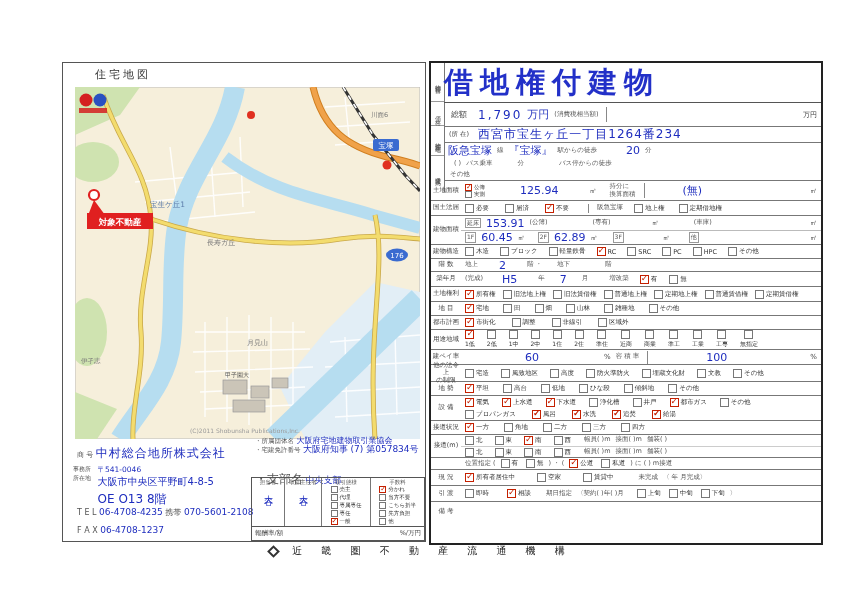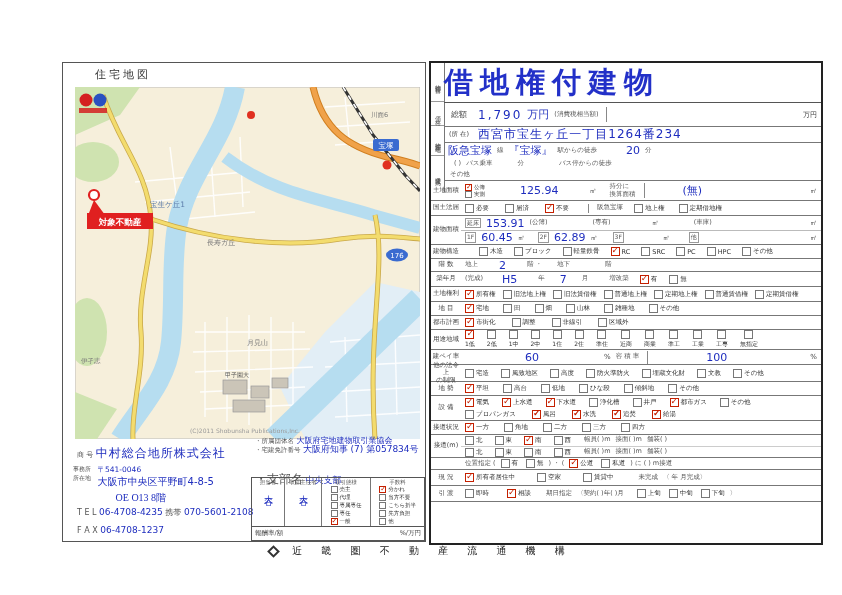--- a/index.html
+++ b/index.html
@@ -157,21 +157,21 @@
     <div class="co" style="left:14px;top:382px;">
       <span class="lbl" style="font-size:7px;">商  号</span>
       <span class="bv co-name">中村総合地所株式会社</span>
     </div>
     <div class="co" style="left:10px;top:402px;width:185px;">
       <span class="lbl" style="font-size:6px;white-space:pre-line;display:inline-block;vertical-align:top;">事務所
 所在地</span>
       <span style="display:inline-block;vertical-align:top;margin-left:4px;">
         <span class="bv" style="font-size:7.5px;display:block;">〒541-0046</span>
         <span class="bv" style="font-size:10px;display:block;">大阪市中央区平野町4-8-5</span>
-        <span class="bv" style="font-size:10px;display:block;margin-left:18px;margin-top:2px;font-family:Liberation Serif, serif;">OE O13  8階</span>
+        <span class="bv" style="font-size:12px;display:block;margin-left:0;margin-top:2px;">OE O13  8階</span>
       </span>
     </div>
     <div class="co" style="left:14px;top:444px;">
       <span class="lbl">T E L</span>
       <span class="bv" style="font-size:9px;">06-4708-4235</span>
       <span class="lbl">携帯</span>
       <span class="bv" style="font-size:9px;">070-5601-2108</span>
     </div>
     <div class="co" style="left:14px;top:462px;">
       <span class="lbl">F A X</span>
@@ -392,21 +392,21 @@
             <span class="bv num">62.89</span>
             <span class="un">㎡</span>
             <span class="flr" style="margin-left:10px;">3F</span>
             <span class="un" style="margin-left:34px;">㎡</span>
             <span class="flr" style="margin-left:14px;">他</span>
             <span class="un" style="margin-left:auto;">㎡</span>
           </div>
         </div>
       </div>
 
-      <div class="row" style="height:13px;gap:14px;">
+      <div class="row" style="height:13px;">
         <div class="rl">建物構造</div>
         <div class="rc">
             <span class="cbs" style="gap:11px;">
               <span class="cb">
                 <span class="box"></span>
                 <span class="cbl">木造</span>
               </span>
               <span class="cb">
                 <span class="box"></span>
                 <span class="cbl">ブロック</span>
@@ -924,20 +924,24 @@
               </span>
               <span class="cb">
                 <span class="box"></span>
                 <span class="cbl">下旬</span>
               </span>
             </span>
           <span class="vl">〉</span>
         </div>
       </div>
 
+      <div class="row" style="flex:1;border-bottom:none;align-items:flex-start;">
+        <div class="rl" style="margin-top:6px;">備 考</div>
+        <div class="rc"></div>
+      </div>
 
     </div>
   </div>
 
   <div class="footer">
     <span class="diamond">
         <b></b>
       </span>
     <span class="txt">近 畿 圏 不 動 産 流 通 機 構</span>
   </div>

